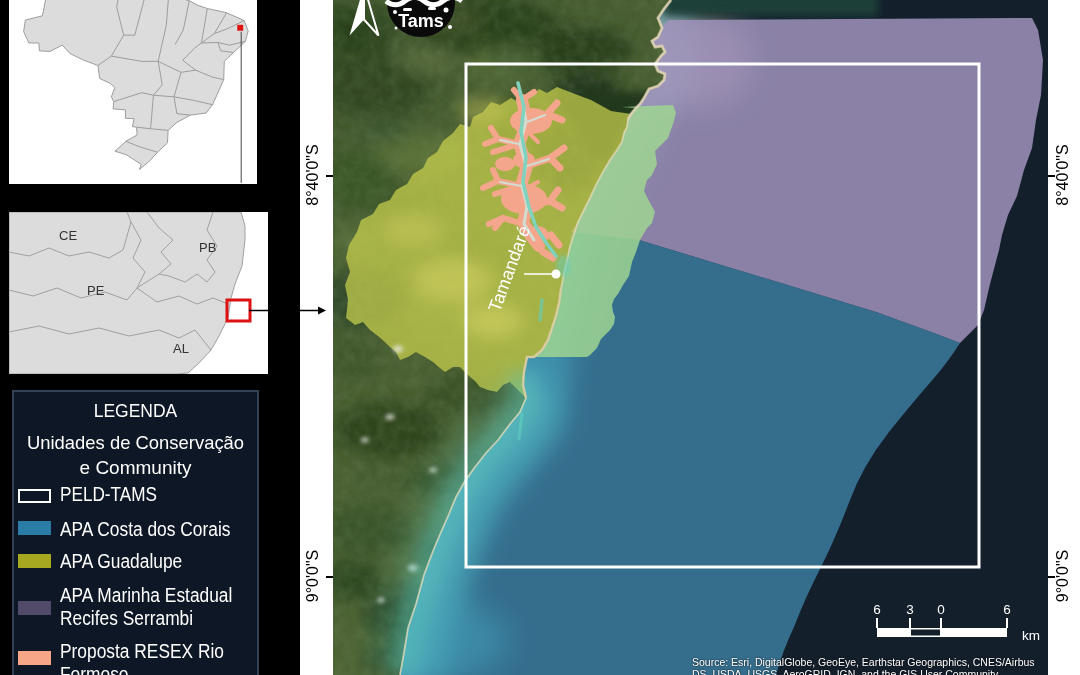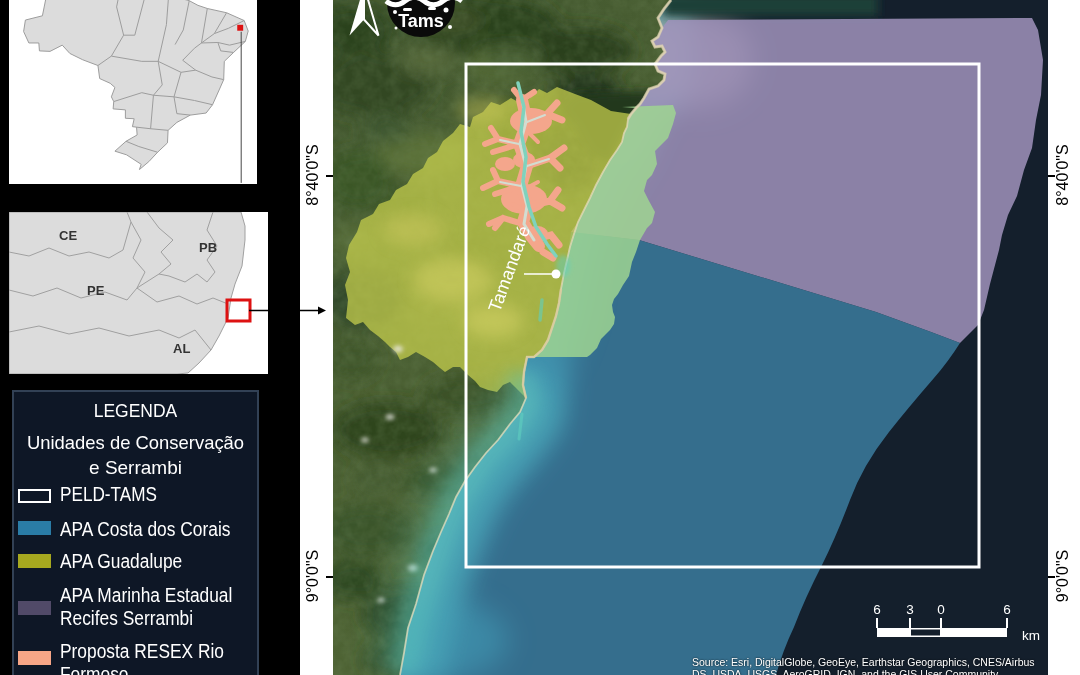--- a/index.html
+++ b/index.html
@@ -191,21 +191,21 @@
           <path d="M161.0,132.8 L143.3,131.2 L129.1,129.6" fill="none"></path>
           <path d="M150.4,155.0 L131.4,149.2 L118.4,143.9" fill="none"></path>
           <path d="M146.2,97.3 L143.3,131.2" fill="none"></path>
           <path d="M151.0,63.0 L155.1,86.8 L146.2,97.3" fill="none"></path>
           <path d="M187.7,49.7 L175.8,61.9 L188.9,71.9" fill="none"></path>
 </g>
 <rect x="231" y="26" width="6" height="6" fill="#dd1111"></rect>
 <line x1="235" y1="33" x2="235" y2="186" stroke="#444" stroke-width="1"></line>
 </svg>
 </div>
-<div class="abs" style="left:7px;top:210px;width:259px;height:162px;background:#fff;border:2px solid #000;font-weight:bold;">
+<div class="abs" style="left:7px;top:210px;width:259px;height:162px;background:#fff;border:2px solid #000;">
 <svg width="259" height="162" viewBox="0 0 259 162" xmlns="http://www.w3.org/2000/svg">
 <g fill="#dcdcdc" stroke="#a0a0a0" stroke-width="1">
 <path d="M0,0 L232,0 L236,14 L236,28 L233,54 L226,72 L222,86 L219,106 L210,124 L202,138 L190,151 L179,161 L168,162 L0,162 Z"></path>
 <path d="M0,40 L20,44 L40,36 L60,44 L80,40 L100,46 L114,38 L122,10 L118,0" fill="none"></path>
 <path d="M122,10 L132,28 L124,46 L136,60 L128,76" fill="none"></path>
 <path d="M138,0 L150,16 L164,28 L152,40 L162,52 L150,62 L128,76" fill="none"></path>
 <path d="M204,0 L198,18 L208,34 L198,48 L206,60 L198,70 L188,62 L176,70 L160,64 L150,62" fill="none"></path>
 <path d="M0,78 L24,84 L48,76 L72,86 L96,80 L118,88 L128,76 L148,90 L170,84 L188,92 L204,86 L219,92" fill="none"></path>
 <path d="M0,120 L30,114 L60,122 L90,116 L120,124 L150,118 L170,126 L186,118 L202,138" fill="none"></path>
 </g>
@@ -216,21 +216,21 @@
 <rect x="218" y="88" width="23" height="21" fill="none" stroke="#dd1111" stroke-width="3"></rect>
 </svg>
 </div>
 <svg class="abs" style="left:0;top:0" width="340" height="330" xmlns="http://www.w3.org/2000/svg">
 <line x1="249" y1="310.5" x2="318" y2="310.5" stroke="#000" stroke-width="1.3"></line>
 <path d="M318,306.5 L326,310.5 L318,314.5 Z" fill="#000"></path>
 </svg>
 <div class="abs" style="left:12px;top:390px;width:243px;height:285px;background:#0e1726;border:2px solid #324155;color:#fff;">
 <div class="abs" style="left:0;top:8px;width:243px;text-align:center;font-size:19px;transform:scaleX(0.92);">LEGENDA</div>
 <div class="abs" style="left:0;top:40px;width:243px;text-align:center;font-size:19px;transform:scaleX(0.97);">Unidades de Conservação</div>
-<div class="abs" style="left:0;top:65px;width:243px;text-align:center;font-size:19px;">e Serrambi</div>
+<div class="abs" style="left:0;top:65px;width:243px;text-align:center;font-size:19px;">e Community</div>
 <div class="abs" style="left:4px;top:97px;width:29px;height:10px;border:2px solid #fff;"></div>
 <div class="abs" style="left:46px;top:91px;font-size:19.5px;transform:scaleX(0.88);transform-origin:0 50%;">PELD-TAMS</div>
 <div class="abs" style="left:4px;top:129px;width:33px;height:14px;background:#2a7ca6;"></div>
 <div class="abs" style="left:46px;top:126px;font-size:19.5px;transform:scaleX(0.89);transform-origin:0 50%;">APA Costa dos Corais</div>
 <div class="abs" style="left:4px;top:162px;width:33px;height:14px;background:#a6a81f;"></div>
 <div class="abs" style="left:46px;top:158px;font-size:19.5px;transform:scaleX(0.89);transform-origin:0 50%;">APA Guadalupe</div>
 <div class="abs" style="left:4px;top:209px;width:33px;height:14px;background:#514a68;"></div>
 <div class="abs" style="left:46px;top:192px;font-size:19.5px;line-height:23px;transform:scaleX(0.89);transform-origin:0 50%;">APA Marinha Estadual<br>Recifes Serrambi</div>
 <div class="abs" style="left:4px;top:259px;width:33px;height:14px;background:#f7a687;"></div>
 <div class="abs" style="left:46px;top:248px;font-size:19.5px;line-height:23px;transform:scaleX(0.89);transform-origin:0 50%;">Proposta RESEX Rio<br>Formoso</div>

